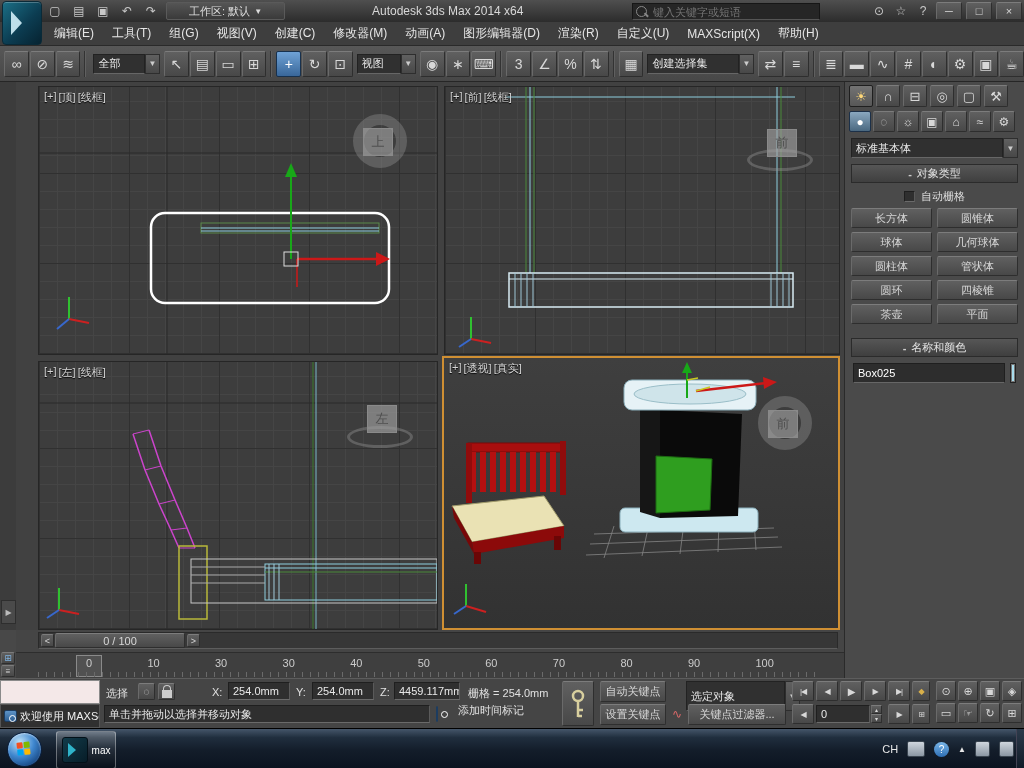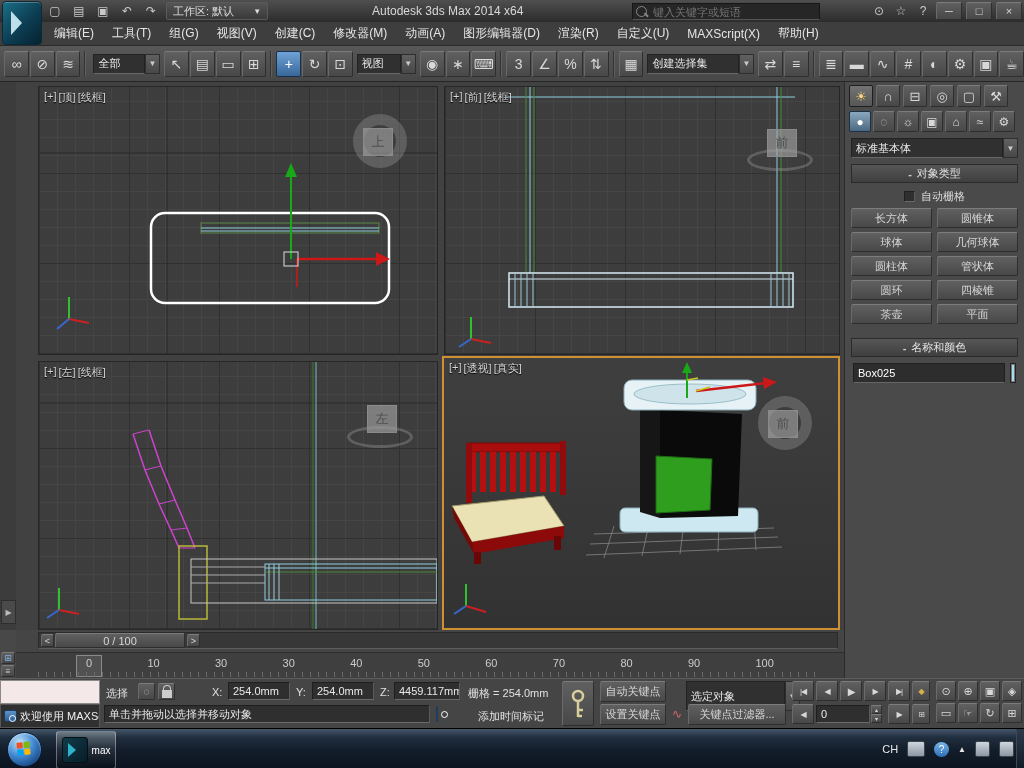--- a/index.html
+++ b/index.html
@@ -20,21 +20,21 @@
     background:linear-gradient(#606060,#484848);border:1px solid #2e2e2e;box-sizing:border-box;color:#ccc;}
   
   .titlebar{position:absolute;left:0;top:0;width:1024px;height:22px;background:linear-gradient(#4f4f4f,#2c2c2c);
     border-bottom:1px solid #1c1c1c;display:flex;align-items:center;}
   .logo{position:absolute;left:2px;top:1px;width:38px;height:42px;border-radius:4px;z-index:20;
     background:linear-gradient(135deg,#1b6f86 0%,#0c3d52 55%,#062331 100%);border:1px solid #0a2a38;box-shadow:inset 0 1px 0 rgba(255,255,255,.25);}
   .logo-in{position:absolute;left:8px;top:9px;width:0;height:0;border-left:11px solid rgba(210,240,250,.9);
     border-top:12px solid transparent;border-bottom:12px solid transparent;}
   .qat{position:absolute;left:46px;top:0;height:22px;display:flex;align-items:center;gap:6px;}
   .t-ic{width:18px;height:16px;display:flex;align-items:center;justify-content:center;font-size:12px;color:#c8c8c8;}
-  .ws-combo{display:flex;align-items:center;gap:19px;height:16px;padding:0 6px;border:1px solid #5a5a5a;border-radius:2px;
+  .ws-combo{display:flex;align-items:center;gap:4px;height:16px;padding:0 22px;border:1px solid #5a5a5a;border-radius:2px;
     background:linear-gradient(#555,#3a3a3a);font-size:11px;color:#ddd;}
   .wtitle{position:absolute;left:372px;top:4px;color:#d8d8d8;}
   .wdoc{position:absolute;left:565px;top:20px;color:#d8d8d8;}
   .search{position:absolute;left:632px;top:3px;width:180px;height:15px;background:#262626;border:1px solid #161616;
     border-bottom-color:#555;display:flex;align-items:center;padding:0 3px;}
   .search input{flex:1;background:transparent;border:none;outline:none;color:#aaa;font-size:11px;width:140px;}
   .mag{width:9px;height:9px;border:1.5px solid #888;border-radius:50%;position:relative;margin-right:4px;flex:none;}
   .mag::after{content:"";position:absolute;left:7px;top:7px;width:5px;height:1.5px;background:#888;transform:rotate(45deg);}
   .t-right{position:absolute;right:2px;top:0;height:22px;display:flex;align-items:center;gap:4px;}
   .winctl{width:26px;height:18px;font-size:11px;}
@@ -511,21 +511,21 @@
     <span class="sb-abs sb-label" style="left:212px;top:7px;">X:</span>
     <div class="sunken sb-abs sb-field" style="left:228px;top:3px;width:62px;">254.0mm</div>
     <span class="sb-abs sb-label" style="left:296px;top:7px;">Y:</span>
     <div class="sunken sb-abs sb-field" style="left:312px;top:3px;width:62px;">254.0mm</div>
     <span class="sb-abs sb-label" style="left:380px;top:7px;">Z:</span>
     <div class="sunken sb-abs sb-field" style="left:394px;top:3px;width:66px;">4459.117mm</div>
     <span class="sb-abs sb-label" style="left:468px;top:7px;">栅格 = 254.0mm</span>
 
     <div class="sunken sb-abs sb-field" style="left:104px;top:26px;width:326px;">单击并拖动以选择并移动对象</div>
     <span class="sb-abs tagicon" style="left:436px;top:28px;"></span>
-    <span class="sb-abs sb-label" style="left:458px;top:30px;margin-left:20px;">添加时间标记</span>
+    <span class="sb-abs sb-label" style="left:458px;top:24px;">添加时间标记</span>
 
     <div class="btn sb-abs" style="left:562px;top:2px;width:32px;height:45px;">
       <svg width="18" height="32" viewBox="0 0 18 32">
         <circle cx="9" cy="8" r="5" fill="none" stroke="#d8cf9e" stroke-width="2.5"></circle>
         <line x1="9" y1="13" x2="9" y2="29" stroke="#d8cf9e" stroke-width="2.5"></line>
         <line x1="9" y1="22" x2="14" y2="22" stroke="#d8cf9e" stroke-width="2.5"></line>
         <line x1="9" y1="28" x2="13" y2="28" stroke="#d8cf9e" stroke-width="2.5"></line>
       </svg>
     </div>
     <div class="btn sb-abs" style="left:600px;top:2px;width:66px;height:21px;font-size:11px;">自动关键点</div>

